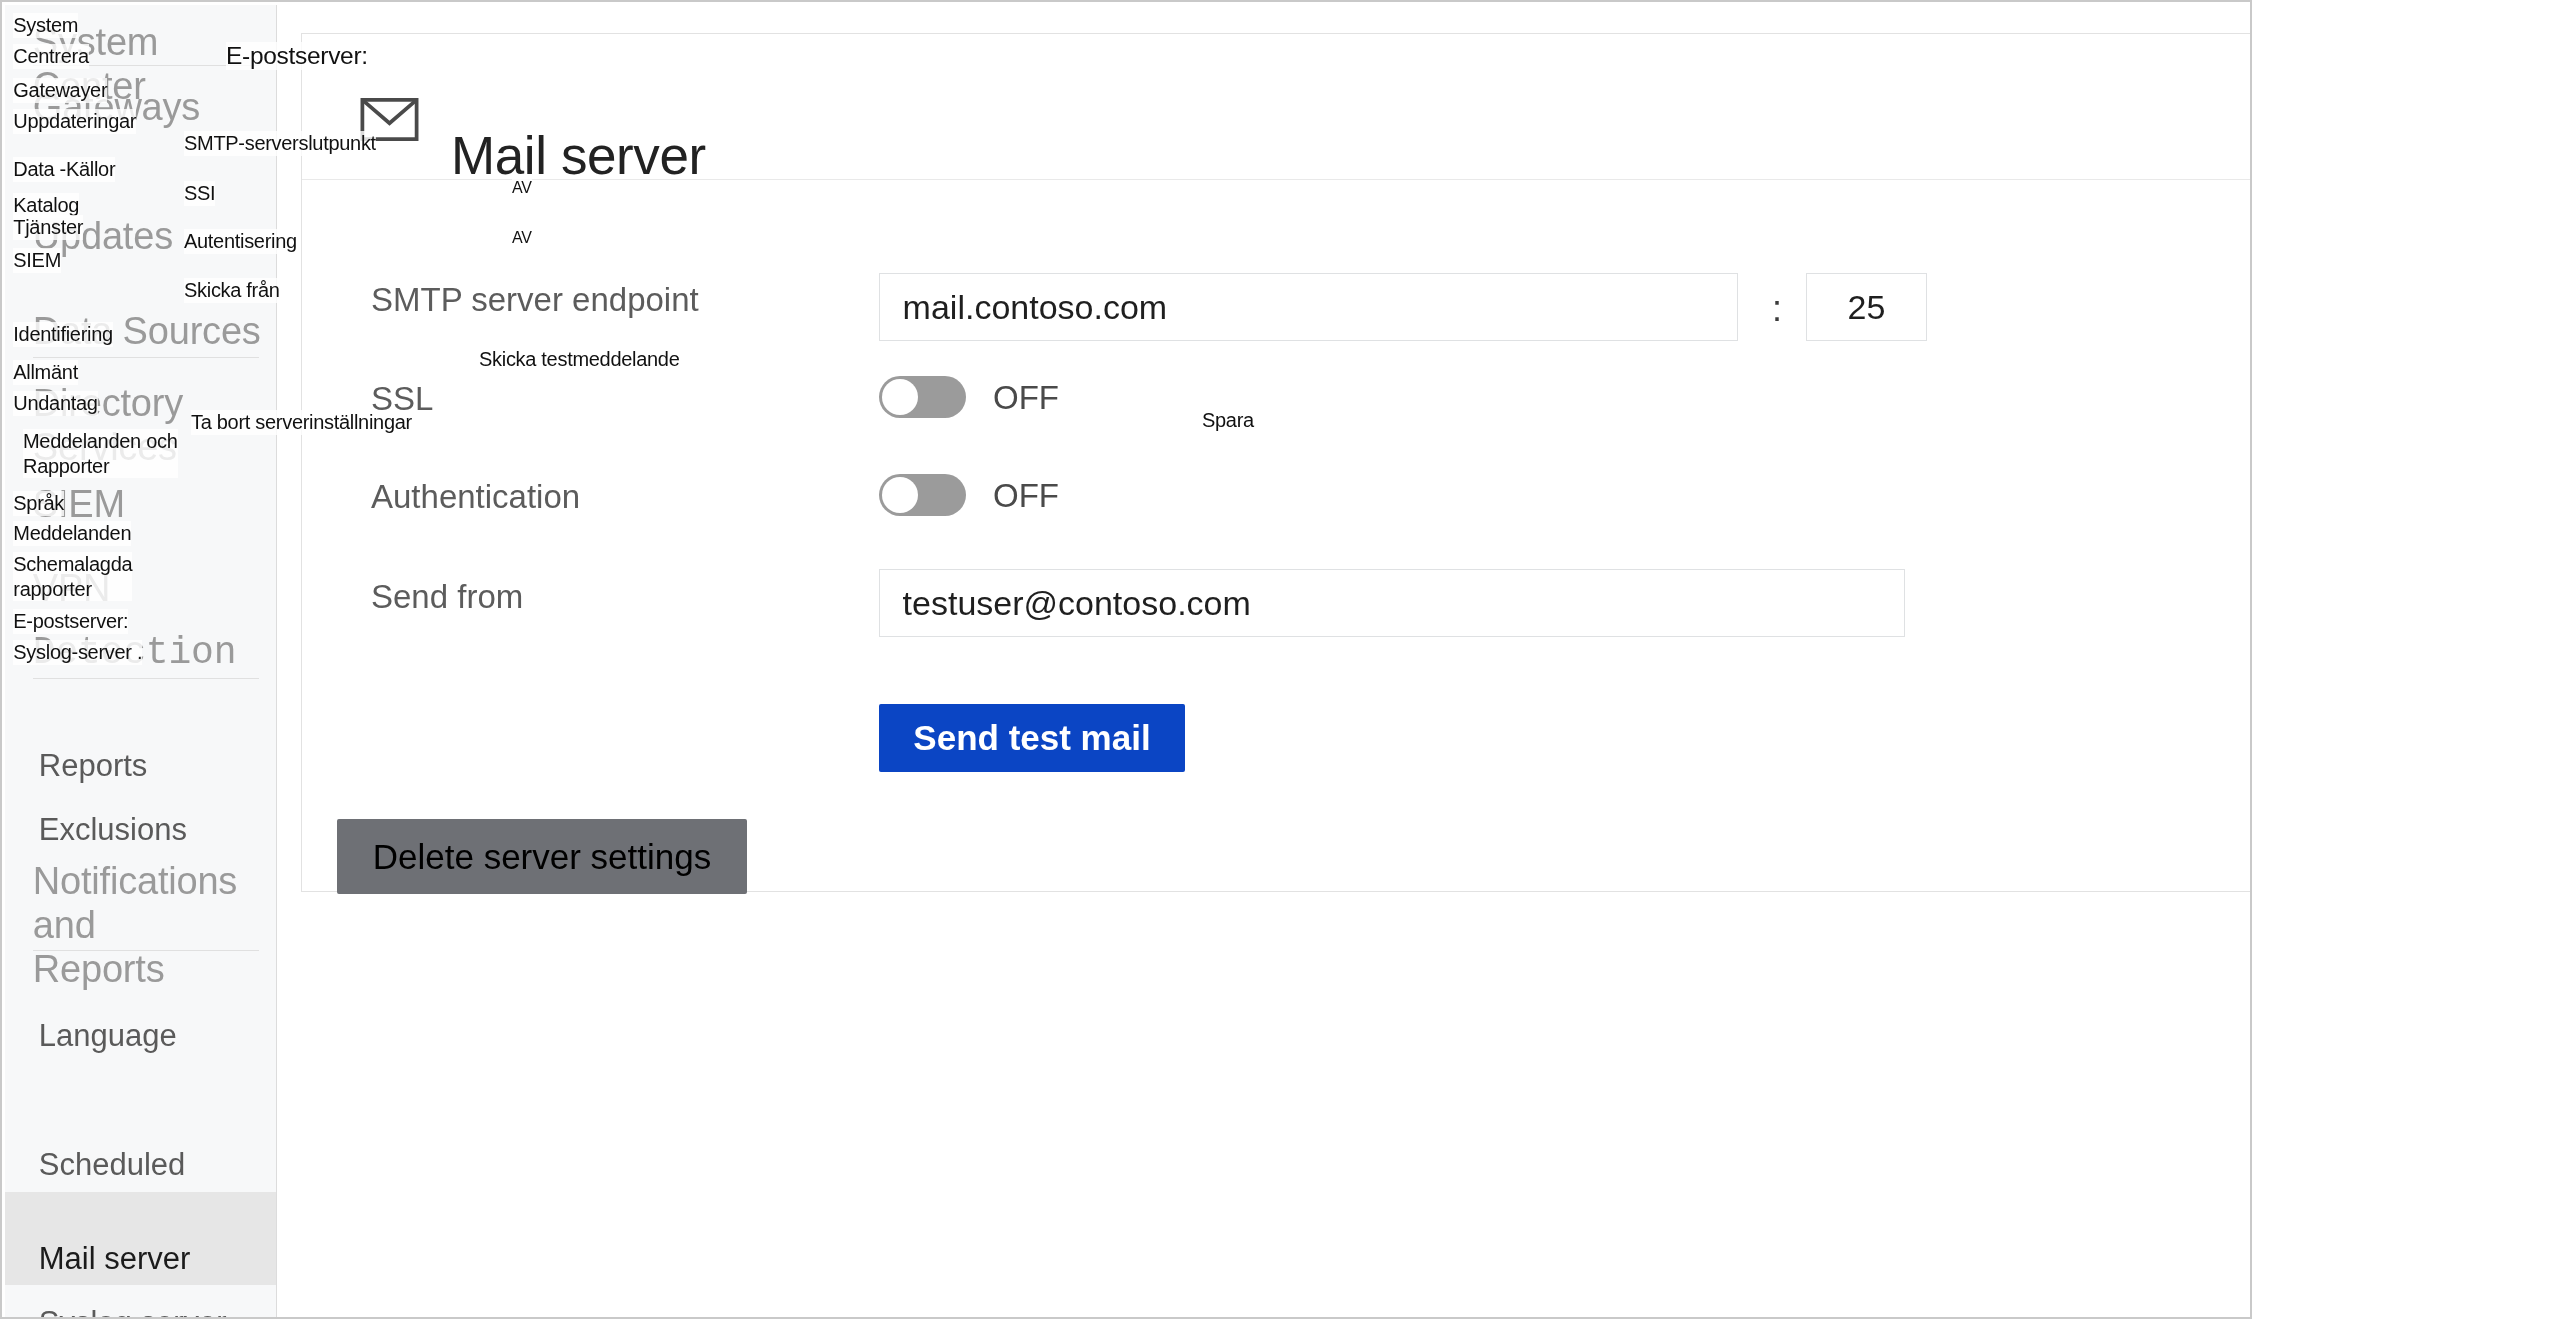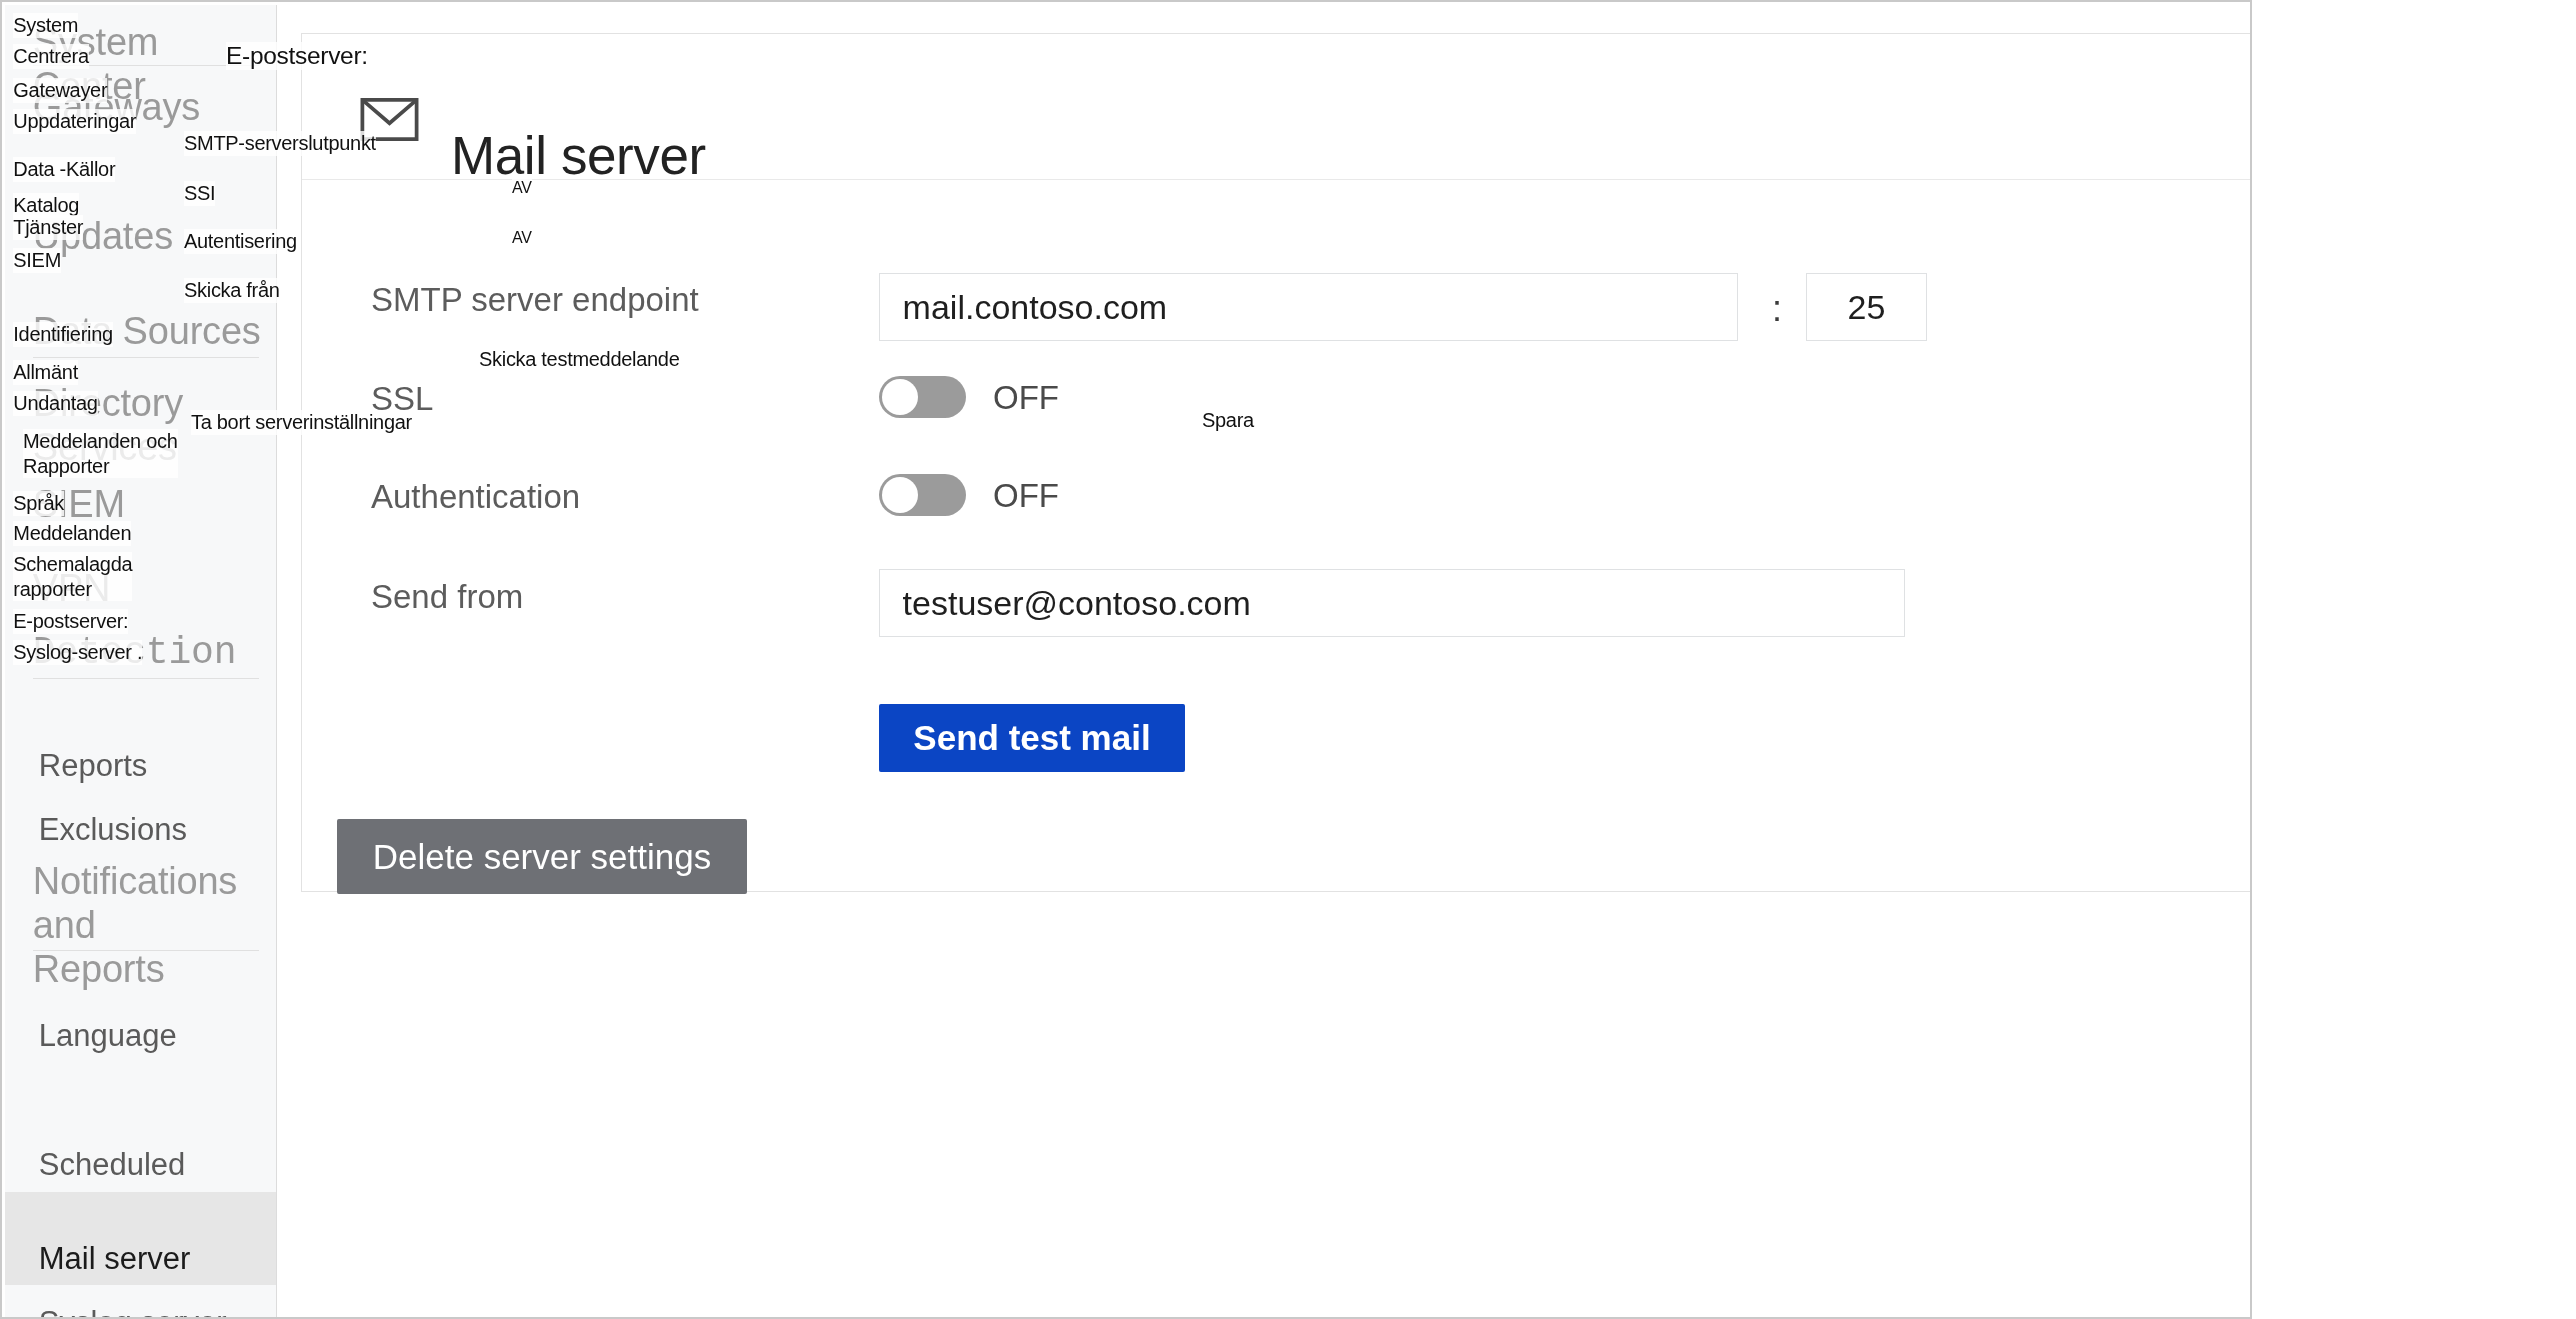--- a/index.html
+++ b/index.html
@@ -171,21 +171,21 @@
     border-radius: 1.9px;
   }
   .btn-primary {
     background: #0b45c4;
     color: #ffffff;
     font-size: 35px;
     font-weight: 700;
   }
   .btn-danger {
     background: #6e7075;
-    color: #ffffff;
+    color: #000000;
     font-size: 35px;
     font-weight: 400;
   }
   .btn-disabled {
     background: #e9e9e9;
     color: #b0b0b0;
     font-size: 37px;
     font-weight: 400;
     cursor: default;
   }

